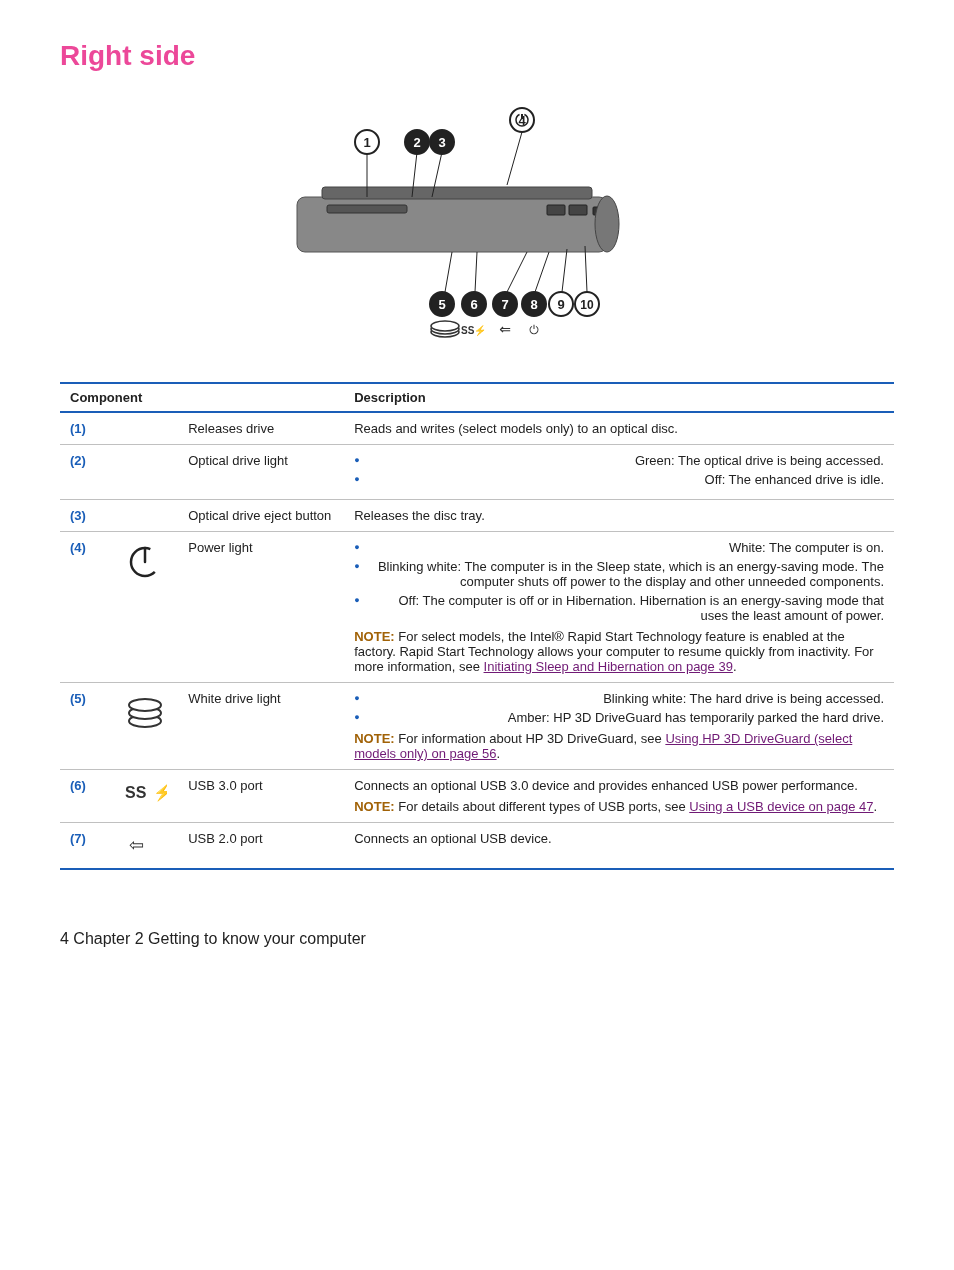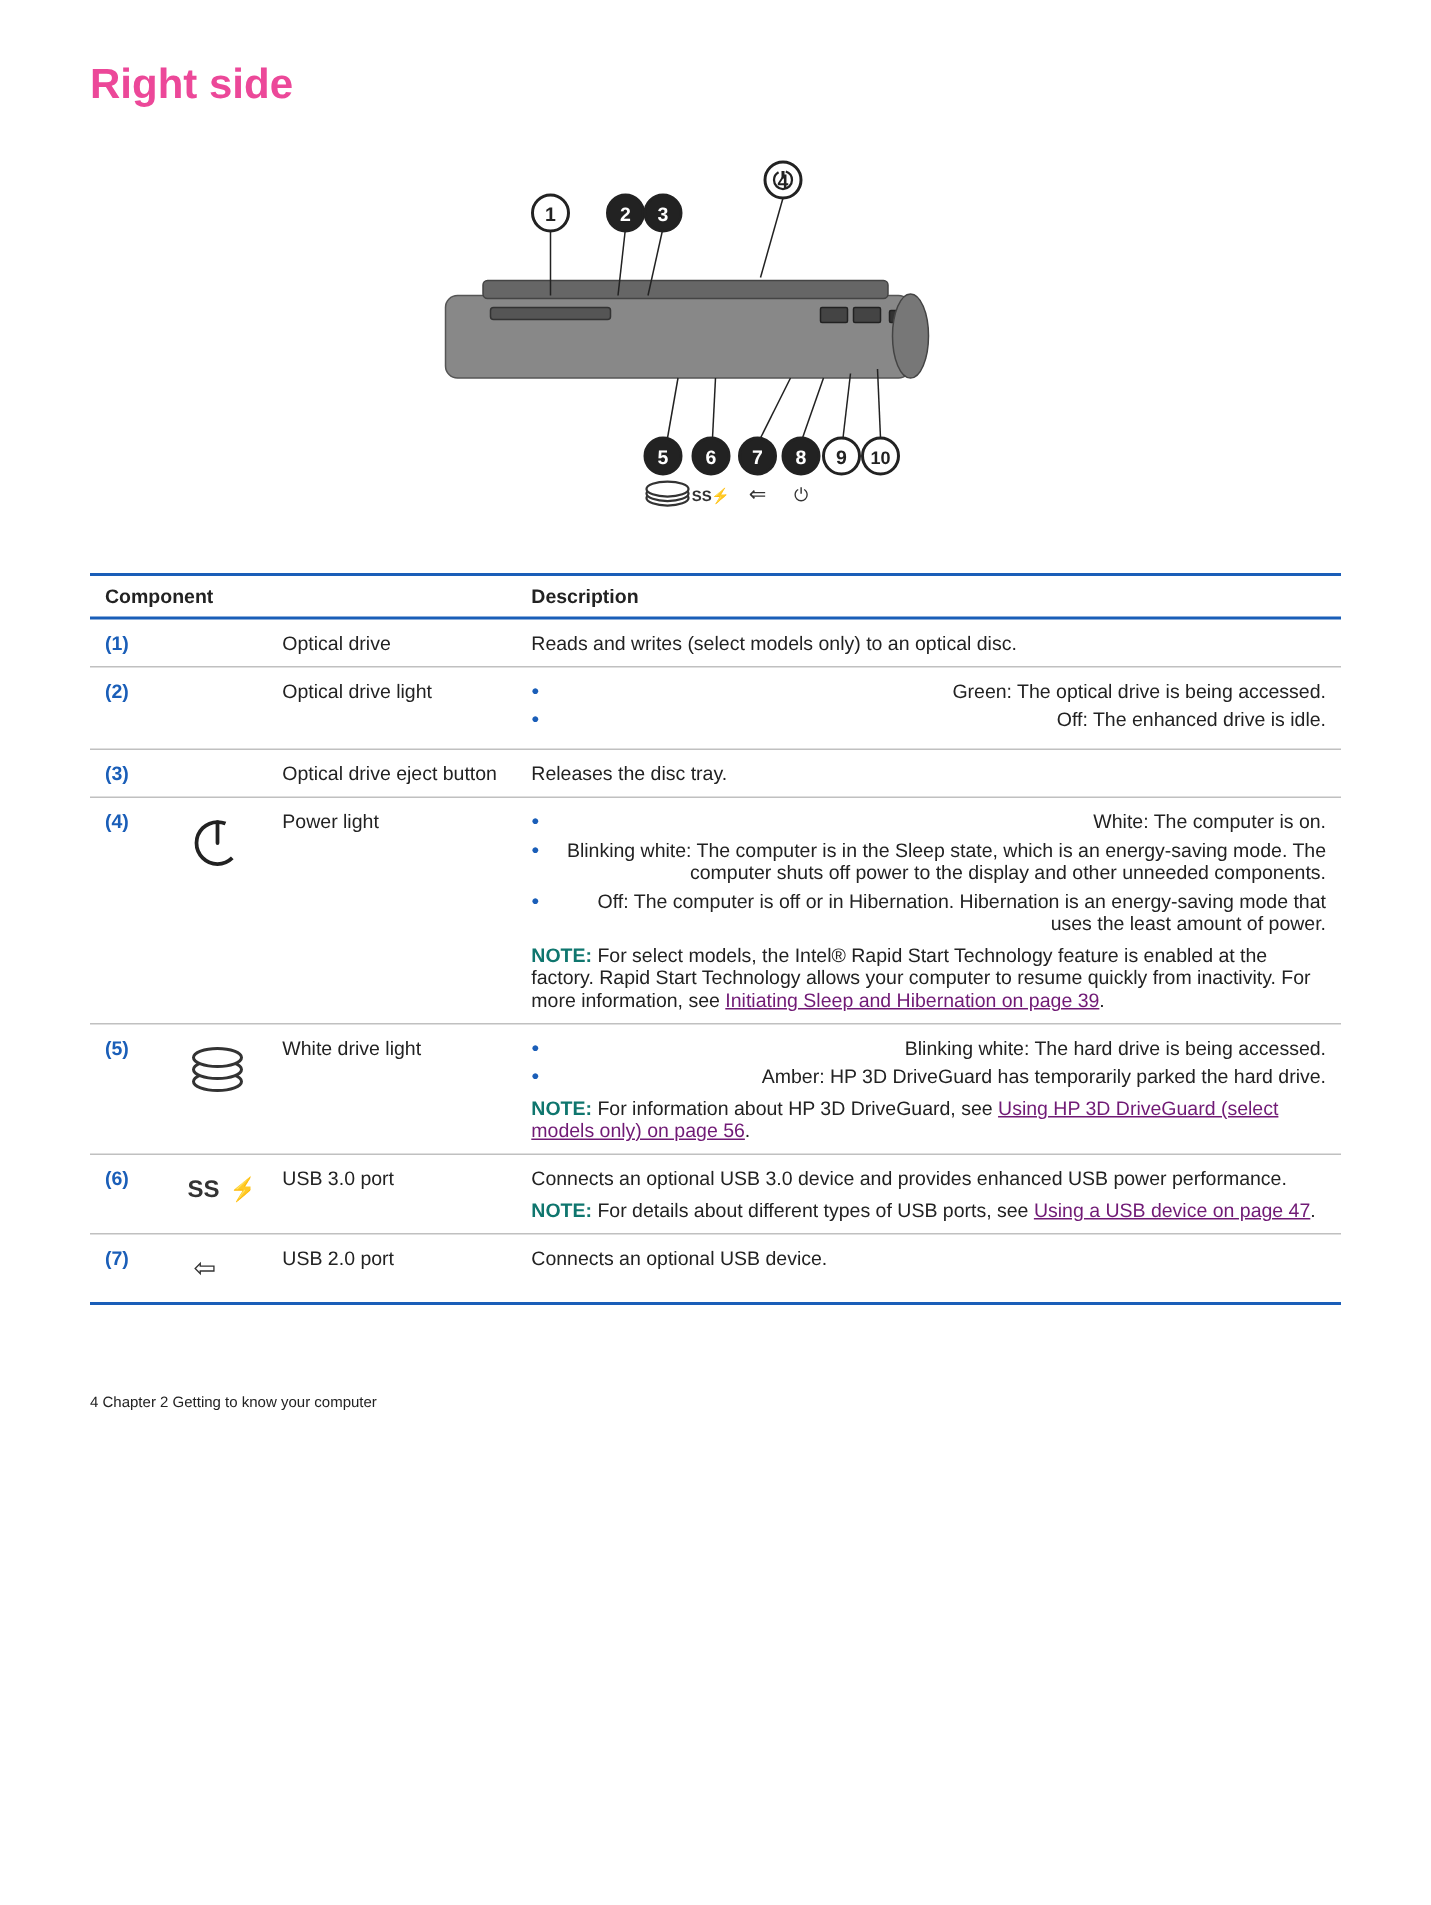--- a/index.html
+++ b/index.html
@@ -85,34 +85,34 @@
     }
     .bullet-list li::before {
       content: "●";
       position: absolute;
       left: 0;
       color: #1a5eb8;
       font-size: 9px;
       top: 2px;
     }
     .note-label {
-      color: #0f766e;
+      color: #a16207;
       font-weight: bold;
     }
     a {
       color: #701a75;
       text-decoration: underline;
     }
     .note-block {
       margin-top: 6px;
       font-size: 13px;
     }
     .footer-text {
       margin-top: 60px;
-      font-size: 10px;
+      font-size: 16px;
       color: #222;
     }
   </style>
 </head>
 <body>
 
 <h1 class="page-title">Right side</h1>
 
 <div class="diagram-area">
   <svg class="diagram-svg" viewBox="0 0 420 250" xmlns="http://www.w3.org/2000/svg">
@@ -190,21 +190,21 @@
     <tr>
       <th colspan="2">Component</th>
       <th style="width:160px"></th>
       <th>Description</th>
     </tr>
   </thead>
   <tbody id="table-body">
   <tr>
         <td class="num">(1)</td>
         <td class="icon-cell"></td>
-        <td class="component">Optical drive</td>
+        <td class="component">Releases drive</td>
         <td class="description">Reads and writes (select models only) to an optical disc.</td>
       </tr>
       <tr>
         <td class="num">(2)</td>
         <td class="icon-cell"></td>
         <td class="component">Optical drive light</td>
         <td class="description">
           <ul class="bullet-list">
             <li>Green: The optical drive is being accessed.</li>
             <li>Off: The enhanced drive is idle.</li>

